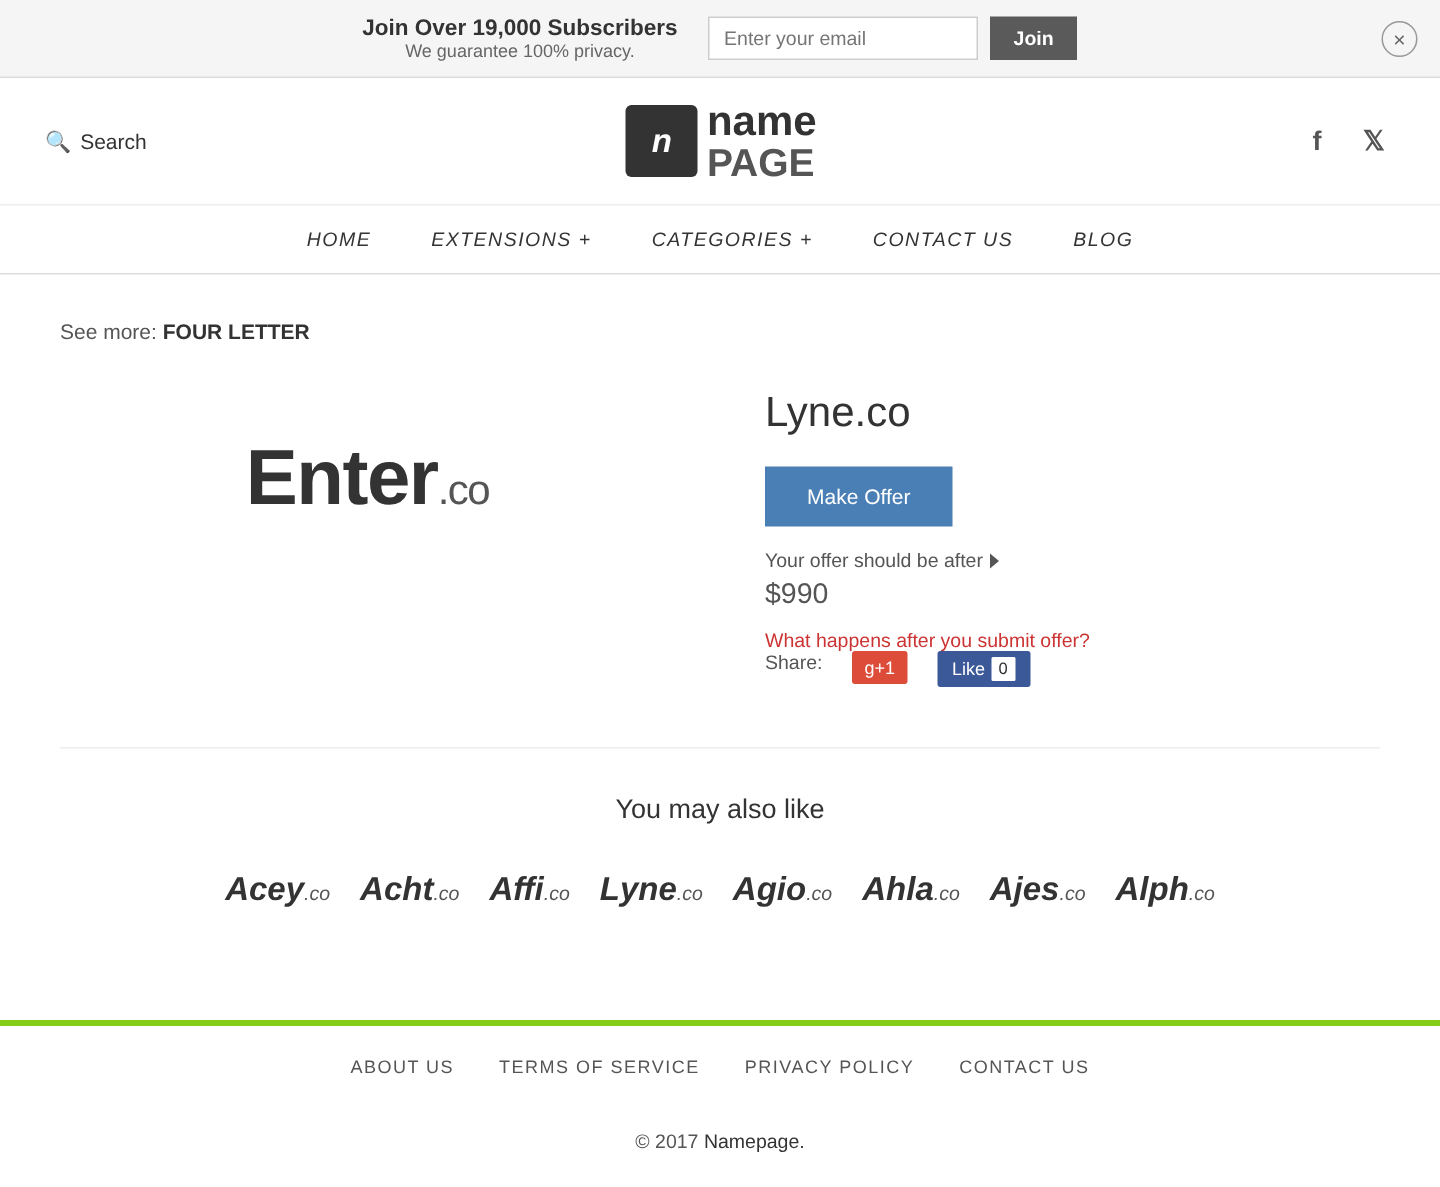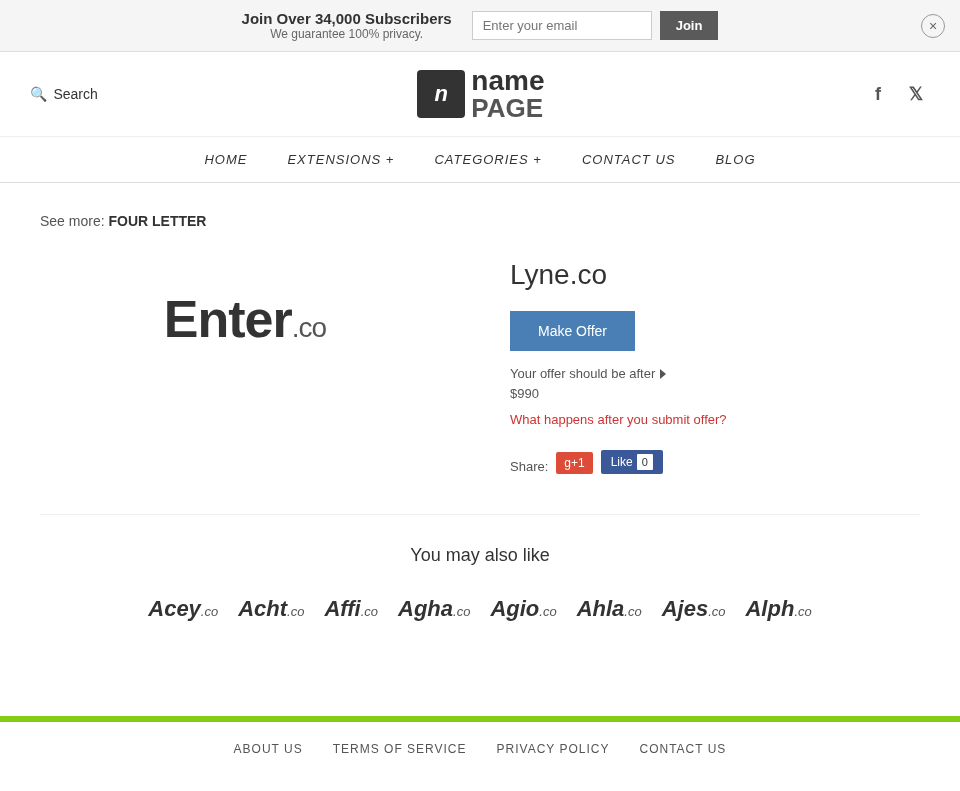--- a/index.html
+++ b/index.html
@@ -180,27 +180,27 @@
       display: inline-block;
     }
     .offer-info {
       font-size: 13px;
       color: #555;
       margin-bottom: 5px;
       display: flex;
       align-items: center;
       gap: 5px;
     }
-    .offer-price { font-size: 13px; color: #555; margin-bottom: 10px; }
+    .offer-price { font-size: 19px; color: #555; margin-bottom: 10px; }
     .offer-link { color: #cc3333; font-size: 13px; text-decoration: none; cursor: pointer; }
     .share-row {
       display: flex;
-      align-items: flex-end;
-      gap: 8px;
-      margin-top: 23px;
+      align-items: flex-start;
+      gap: 20px;
+      margin-top: 0;
     }
     .share-label { font-size: 13px; color: #555; }
     .google-plus-btn {
       background: #dd4b39;
       color: #fff;
       border: none;
       padding: 4px 8px;
       font-size: 12px;
       cursor: pointer;
       border-radius: 2px;
@@ -247,26 +247,26 @@
     }
     .domain-tile-text {
       font-size: 22px;
       font-weight: bold;
       color: #333;
     }
     .domain-tile-text .tld { font-size: 13px; font-weight: normal; color: #555; }
 
     
     .footer-links {
-      border-top: 6px solid #84cc16;
+      border-top: 4px solid #84cc16;
       padding: 20px 40px;
       display: flex;
       justify-content: center;
       gap: 30px;
-      margin-top: 64px;
+      margin-top: 44px;
     }
     .footer-link {
       font-size: 12px;
       color: #555;
       text-decoration: none;
       letter-spacing: 1px;
       text-transform: uppercase;
       cursor: pointer;
     }
     .footer-copy {
@@ -284,21 +284,21 @@
       border-top: 5px solid transparent;
       border-bottom: 5px solid transparent;
       border-left: 6px solid #555;
     }
   </style>
 </head>
 <body>
 
 <div class="top-banner">
   <div class="top-banner-text">
-    <div class="main-text">Join Over 34,000 Subscribers</div>
+    <div class="main-text">Join Over 19,000 Subscribers</div>
     <div class="sub-text">We guarantee 100% privacy.</div>
   </div>
   <div class="email-form">
     <input class="email-input" type="email" placeholder="Enter your email" style="">
     <button class="join-btn">Join</button>
   </div>
   <button class="close-banner">×</button>
 </div>
 
 <div class="header">
@@ -370,21 +370,21 @@
     <div class="domain-tile">
           <div class="domain-tile-text"><span>Acey</span><span class="tld">.co</span></div>
         </div>
         <div class="domain-tile">
           <div class="domain-tile-text"><span>Acht</span><span class="tld">.co</span></div>
         </div>
         <div class="domain-tile">
           <div class="domain-tile-text"><span>Affi</span><span class="tld">.co</span></div>
         </div>
         <div class="domain-tile">
-          <div class="domain-tile-text"><span>Agha</span><span class="tld">.co</span></div>
+          <div class="domain-tile-text"><span>Lyne</span><span class="tld">.co</span></div>
         </div>
         <div class="domain-tile">
           <div class="domain-tile-text"><span>Agio</span><span class="tld">.co</span></div>
         </div>
         <div class="domain-tile">
           <div class="domain-tile-text"><span>Ahla</span><span class="tld">.co</span></div>
         </div>
         <div class="domain-tile">
           <div class="domain-tile-text"><span>Ajes</span><span class="tld">.co</span></div>
         </div>

